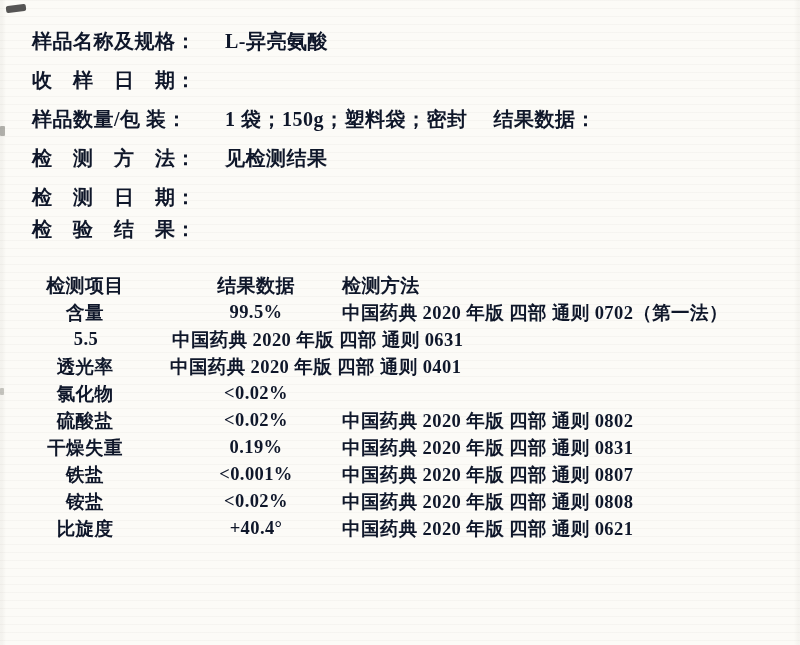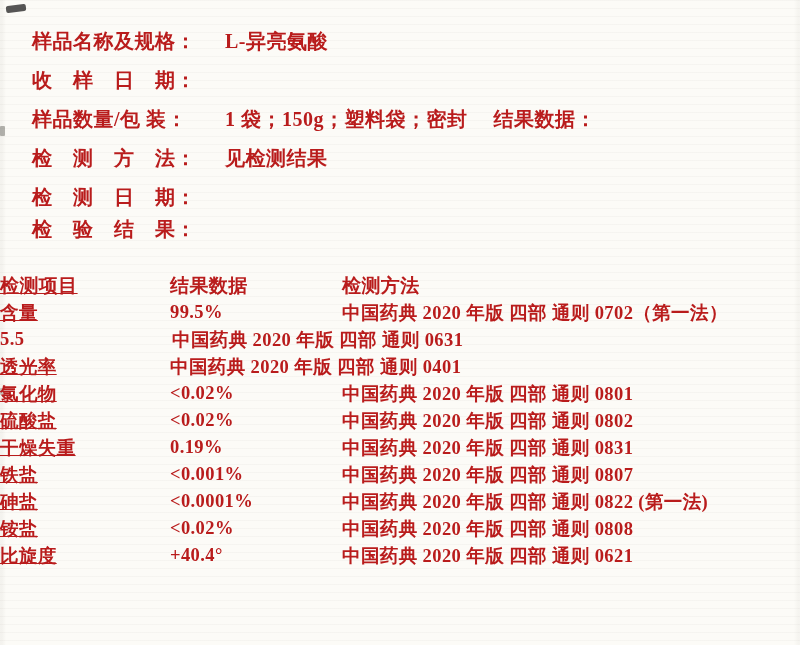--- a/index.html
+++ b/index.html
@@ -4,21 +4,21 @@
 <style>
   html,body{margin:0;padding:0;}
   body{
     width:800px;height:645px;overflow:hidden;
     font-family:"Liberation Serif","DejaVu Serif",serif;
     background:#ffffff;
   }
   .page{
     position:relative;width:800px;height:645px;
     background:#fcfbf7;
-    color:#b91c1c;
+    color:#0f172a;
     overflow:hidden;
   }
   
   .scan-overlay{
     position:absolute;inset:0;pointer-events:none;
     background:
       repeating-linear-gradient(to bottom, rgba(110,104,92,0.045) 0 1px, rgba(0,0,0,0) 1px 8px),
       linear-gradient(to right, rgba(90,85,75,0.05) 0 2px, rgba(0,0,0,0) 6px),
       linear-gradient(to left, rgba(90,85,75,0.04) 0 2px, rgba(0,0,0,0) 6px);
   }
@@ -32,22 +32,22 @@
          font-size:20px;font-weight:700;letter-spacing:.5px;}
   .hline:nth-child(5){margin-bottom:8px;}
   .hlabel{width:193px;white-space:pre;flex:none;}
   .hvalue{white-space:pre;}
   .hlabel2{margin-left:26px;white-space:pre;}
   .hvalue2{white-space:pre;}
 
   .rtable{position:absolute;left:0;top:272px;width:794px;}
   .trow{display:flex;align-items:center;height:27px;
         font-size:18.5px;font-weight:700;letter-spacing:.4px;}
-  .c1{width:170px;flex:none;text-decoration:underline;}
-  .c2{width:172px;flex:none;}
+  .c1{width:170px;text-align:center;flex:none;}
+  .c2{width:172px;text-align:center;flex:none;}
   .c3{flex:1;padding-right:18px;}
   .thead .c1,.thead .c2,.thead .c3{font-size:19px;}
 </style>
 </head>
 <body>
 
 <div class="page">
   <div class="scan-overlay"></div>
   <div class="mark mark-a"></div>
   <div class="mark mark-b"></div>
@@ -111,21 +111,20 @@
   </div>
 
   <div class="trow">
     <div class="c1">透光率</div>
     <div class="c3">中国药典 2020 年版 四部 通则 0401</div>
   </div>
 
   <div class="trow">
     <div class="c1">氯化物</div>
     <div class="c2">&lt;0.02%</div>
-    <div class="c3">中国药典 2020 年版 四部 通则 0801</div>
   </div>
 
   <div class="trow">
     <div class="c1">硫酸盐</div>
     <div class="c2">&lt;0.02%</div>
     <div class="c3">中国药典 2020 年版 四部 通则 0802</div>
   </div>
 
   <div class="trow">
     <div class="c1">干燥失重</div>
@@ -134,25 +133,20 @@
   </div>
 
 
 
   <div class="trow">
     <div class="c1">铁盐</div>
     <div class="c2">&lt;0.001%</div>
     <div class="c3">中国药典 2020 年版 四部 通则 0807</div>
   </div>
 
-  <div class="trow">
-    <div class="c1">砷盐</div>
-    <div class="c2">&lt;0.0001%</div>
-    <div class="c3">中国药典 2020 年版 四部 通则 0822 (第一法)</div>
-  </div>
 
   <div class="trow">
     <div class="c1">铵盐</div>
     <div class="c2">&lt;0.02%</div>
     <div class="c3">中国药典 2020 年版 四部 通则 0808</div>
   </div>
 
   <div class="trow">
     <div class="c1">比旋度</div>
     <div class="c2">+40.4°</div>

